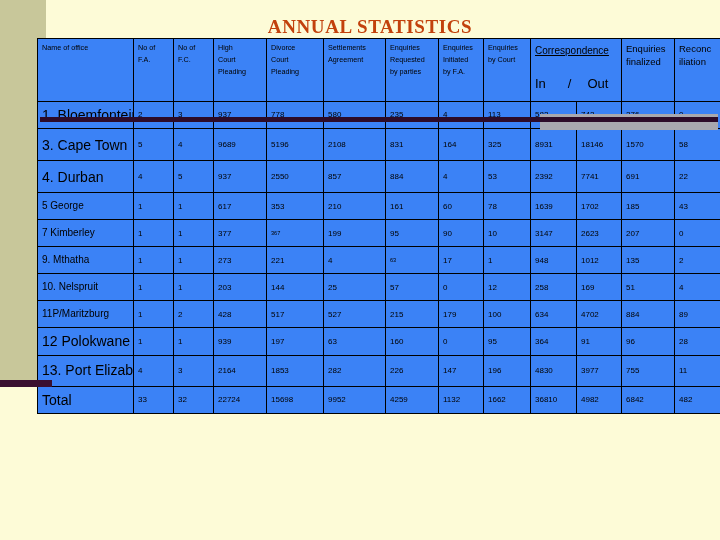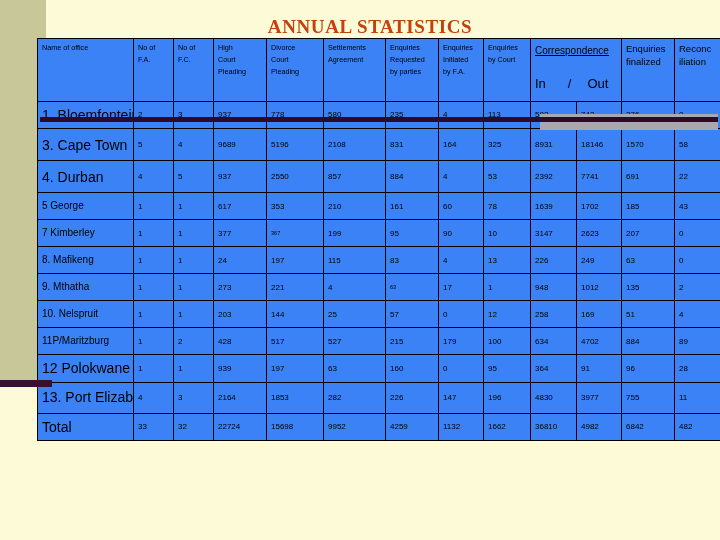--- a/index.html
+++ b/index.html
@@ -315,35 +315,20 @@
           <td class="num">199</td>
           <td class="num">95</td>
           <td class="num">90</td>
           <td class="num">10</td>
           <td class="num">3147</td>
           <td class="num">2623</td>
           <td class="num">207</td>
           <td class="num">0</td>
         </tr>
         <tr>
-          <td class="office sm">8. Mafikeng</td>
-          <td class="num">1</td>
-          <td class="num">1</td>
-          <td class="num">24</td>
-          <td class="num">197</td>
-          <td class="num">115</td>
-          <td class="num">83</td>
-          <td class="num">4</td>
-          <td class="num">13</td>
-          <td class="num">226</td>
-          <td class="num">249</td>
-          <td class="num">63</td>
-          <td class="num">0</td>
-        </tr>
-        <tr>
           <td class="office sm">9.  Mthatha</td>
           <td class="num">1</td>
           <td class="num">1</td>
           <td class="num">273</td>
           <td class="num">221</td>
           <td class="num">4</td>
           <td class="num tiny">63</td>
           <td class="num">17</td>
           <td class="num">1</td>
           <td class="num">948</td>

